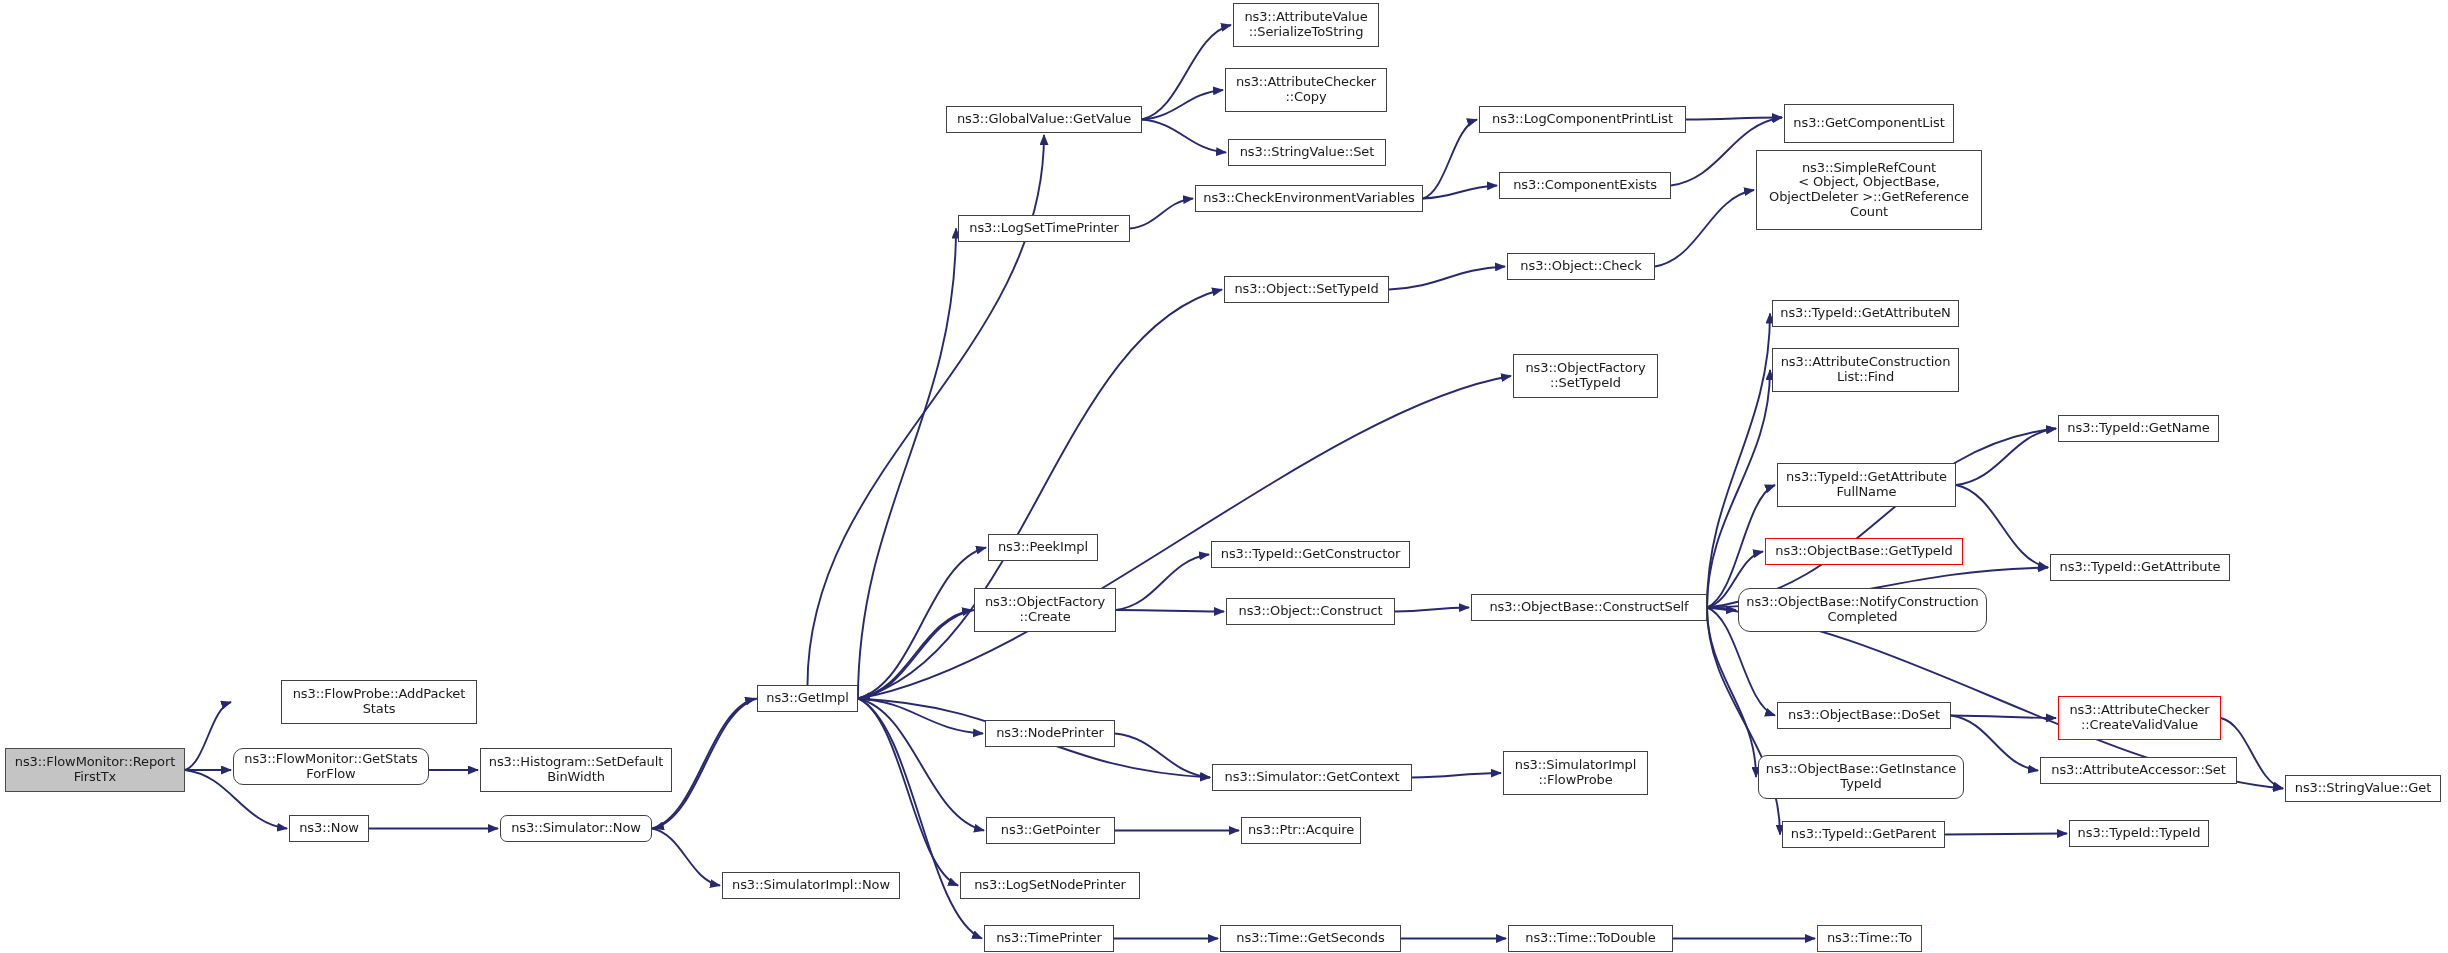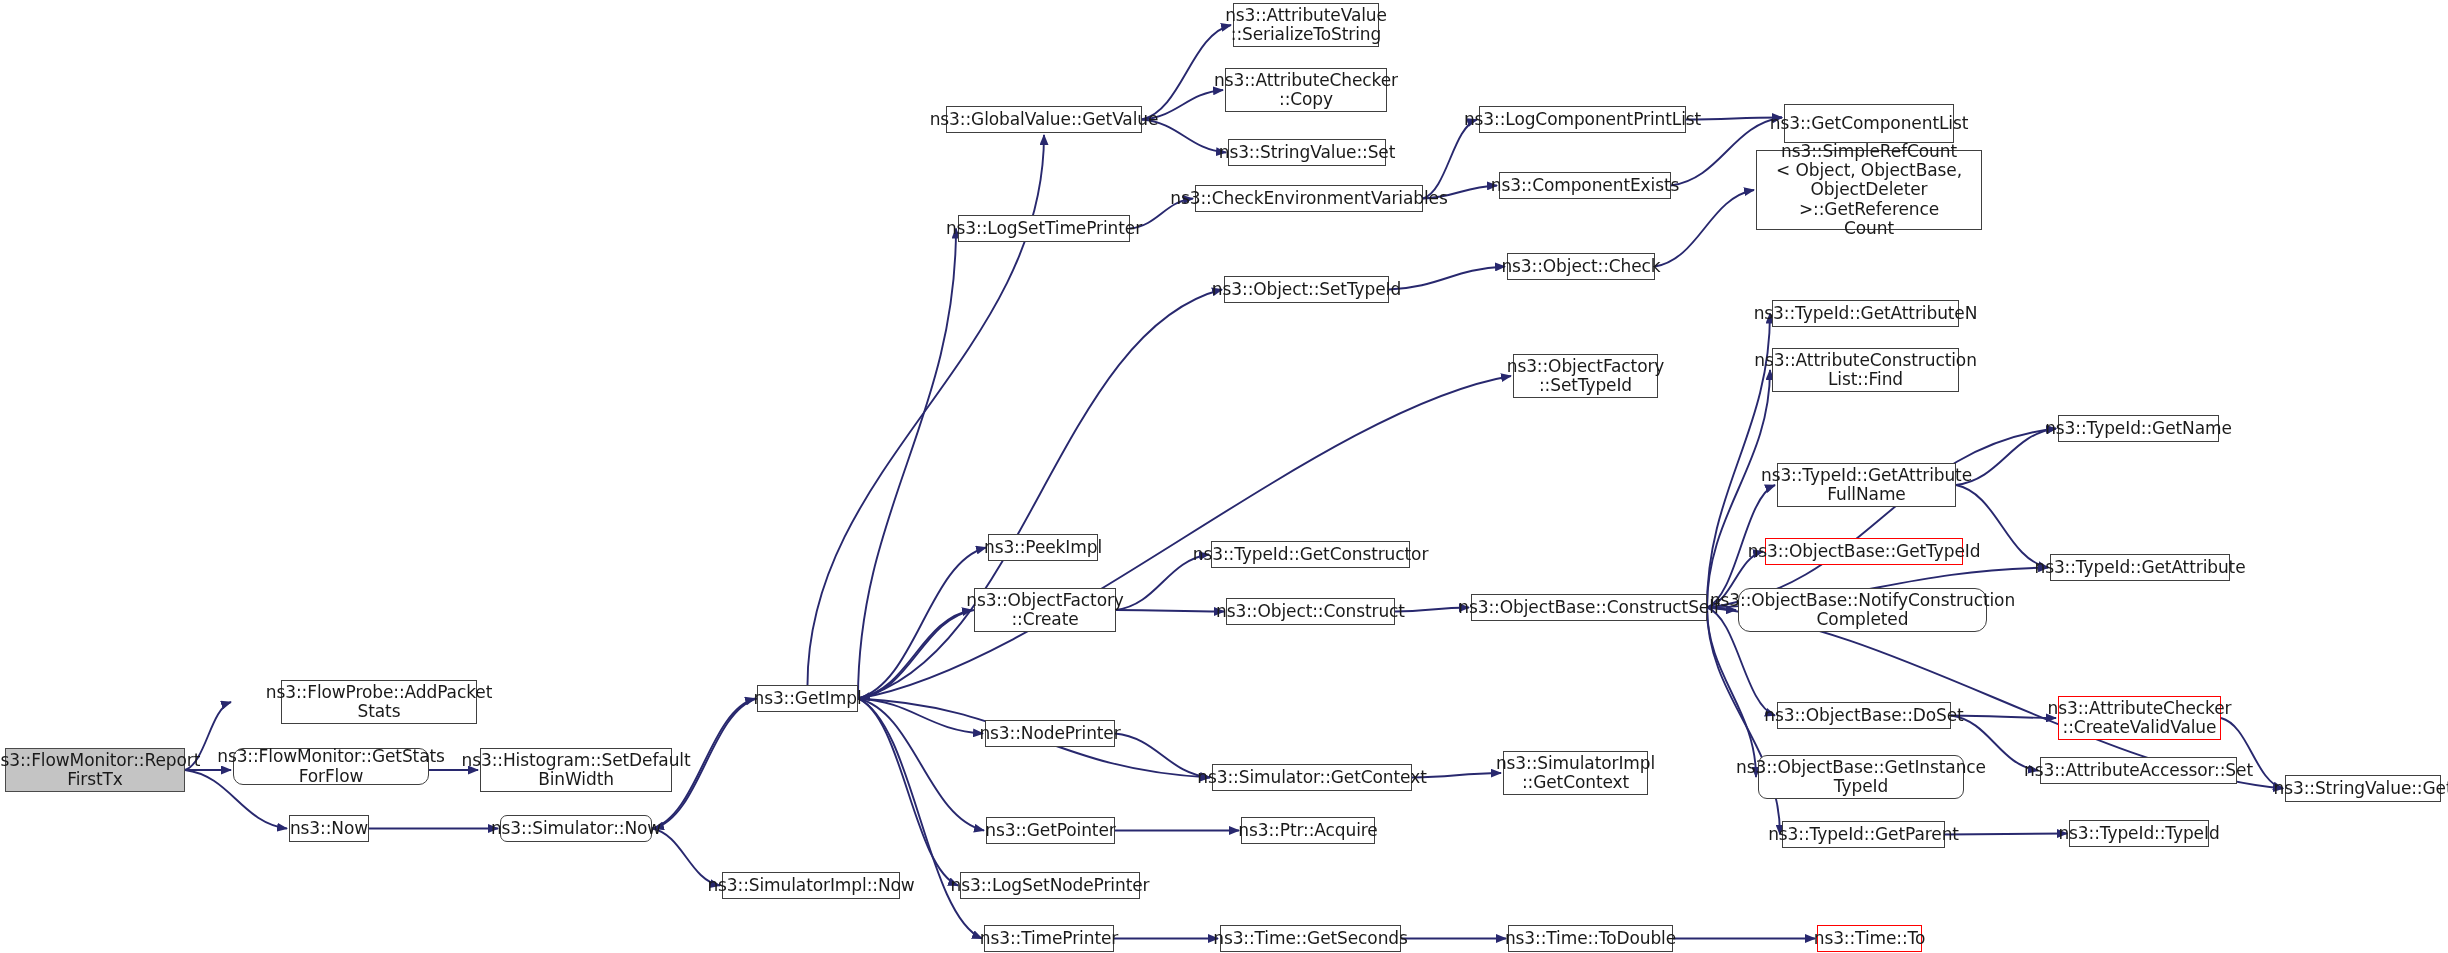--- a/index.html
+++ b/index.html
@@ -26,21 +26,21 @@
   }
   .node {
     position: absolute;
     box-sizing: border-box;
     background: #ffffff;
     border: 1.6px solid #404040;
     display: flex;
     align-items: center;
     justify-content: center;
     text-align: center;
-    font-size: 17px;
+    font-size: 13px;
     line-height: 1.12;
     color: #1a1a1a;
     white-space: pre-line;
     padding: 9px 5px;
     letter-spacing: -0.1px;
     z-index: 5;
   }
   .node.root {
     background: #c4c4c4;
     border-color: #4a4a4a;
@@ -178,22 +178,22 @@
 TypeId</div>
       <div class="node" style="left: 1782px; top: 821px; width: 163px; height: 27px;">ns3::TypeId::GetParent</div>
       <div class="node alert" style="left: 2058px; top: 696px; width: 163px; height: 44px;">ns3::AttributeChecker
 ::CreateValidValue</div>
       <div class="node" style="left: 2040px; top: 757px; width: 197px; height: 27px;">ns3::AttributeAccessor::Set</div>
       <div class="node" style="left: 2069px; top: 820px; width: 140px; height: 27px;">ns3::TypeId::TypeId</div>
       <div class="node" style="left: 2285px; top: 775px; width: 156px; height: 27px;">ns3::StringValue::Get</div>
       <div class="node" style="left: 985px; top: 720px; width: 130px; height: 27px;">ns3::NodePrinter</div>
       <div class="node" style="left: 1212px; top: 764px; width: 200px; height: 27px;">ns3::Simulator::GetContext</div>
       <div class="node" style="left: 1503px; top: 751px; width: 145px; height: 44px;">ns3::SimulatorImpl
-::GetContext</div>
+::FlowProbe</div>
       <div class="node" style="left: 986px; top: 817px; width: 129px; height: 27px;">ns3::GetPointer</div>
-      <div class="node" style="left: 1241px; top: 817px; width: 134px; height: 27px; text-align: center;">ns3::Ptr::Acquire</div>
+      <div class="node" style="left: 1241px; top: 817px; width: 120px; height: 27px; text-align: center;">ns3::Ptr::Acquire</div>
       <div class="node" style="left: 960px; top: 872px; width: 180px; height: 27px;">ns3::LogSetNodePrinter</div>
       <div class="node" style="left: 984px; top: 925px; width: 130px; height: 27px;">ns3::TimePrinter</div>
       <div class="node" style="left: 1220px; top: 925px; width: 181px; height: 27px;">ns3::Time::GetSeconds</div>
       <div class="node" style="left: 1508px; top: 925px; width: 165px; height: 27px;">ns3::Time::ToDouble</div>
       <div class="node alert" style="left: 1817px; top: 925px; width: 105px; height: 27px;">ns3::Time::To</div>
     </div>
 </div>
 
 </body></html>

